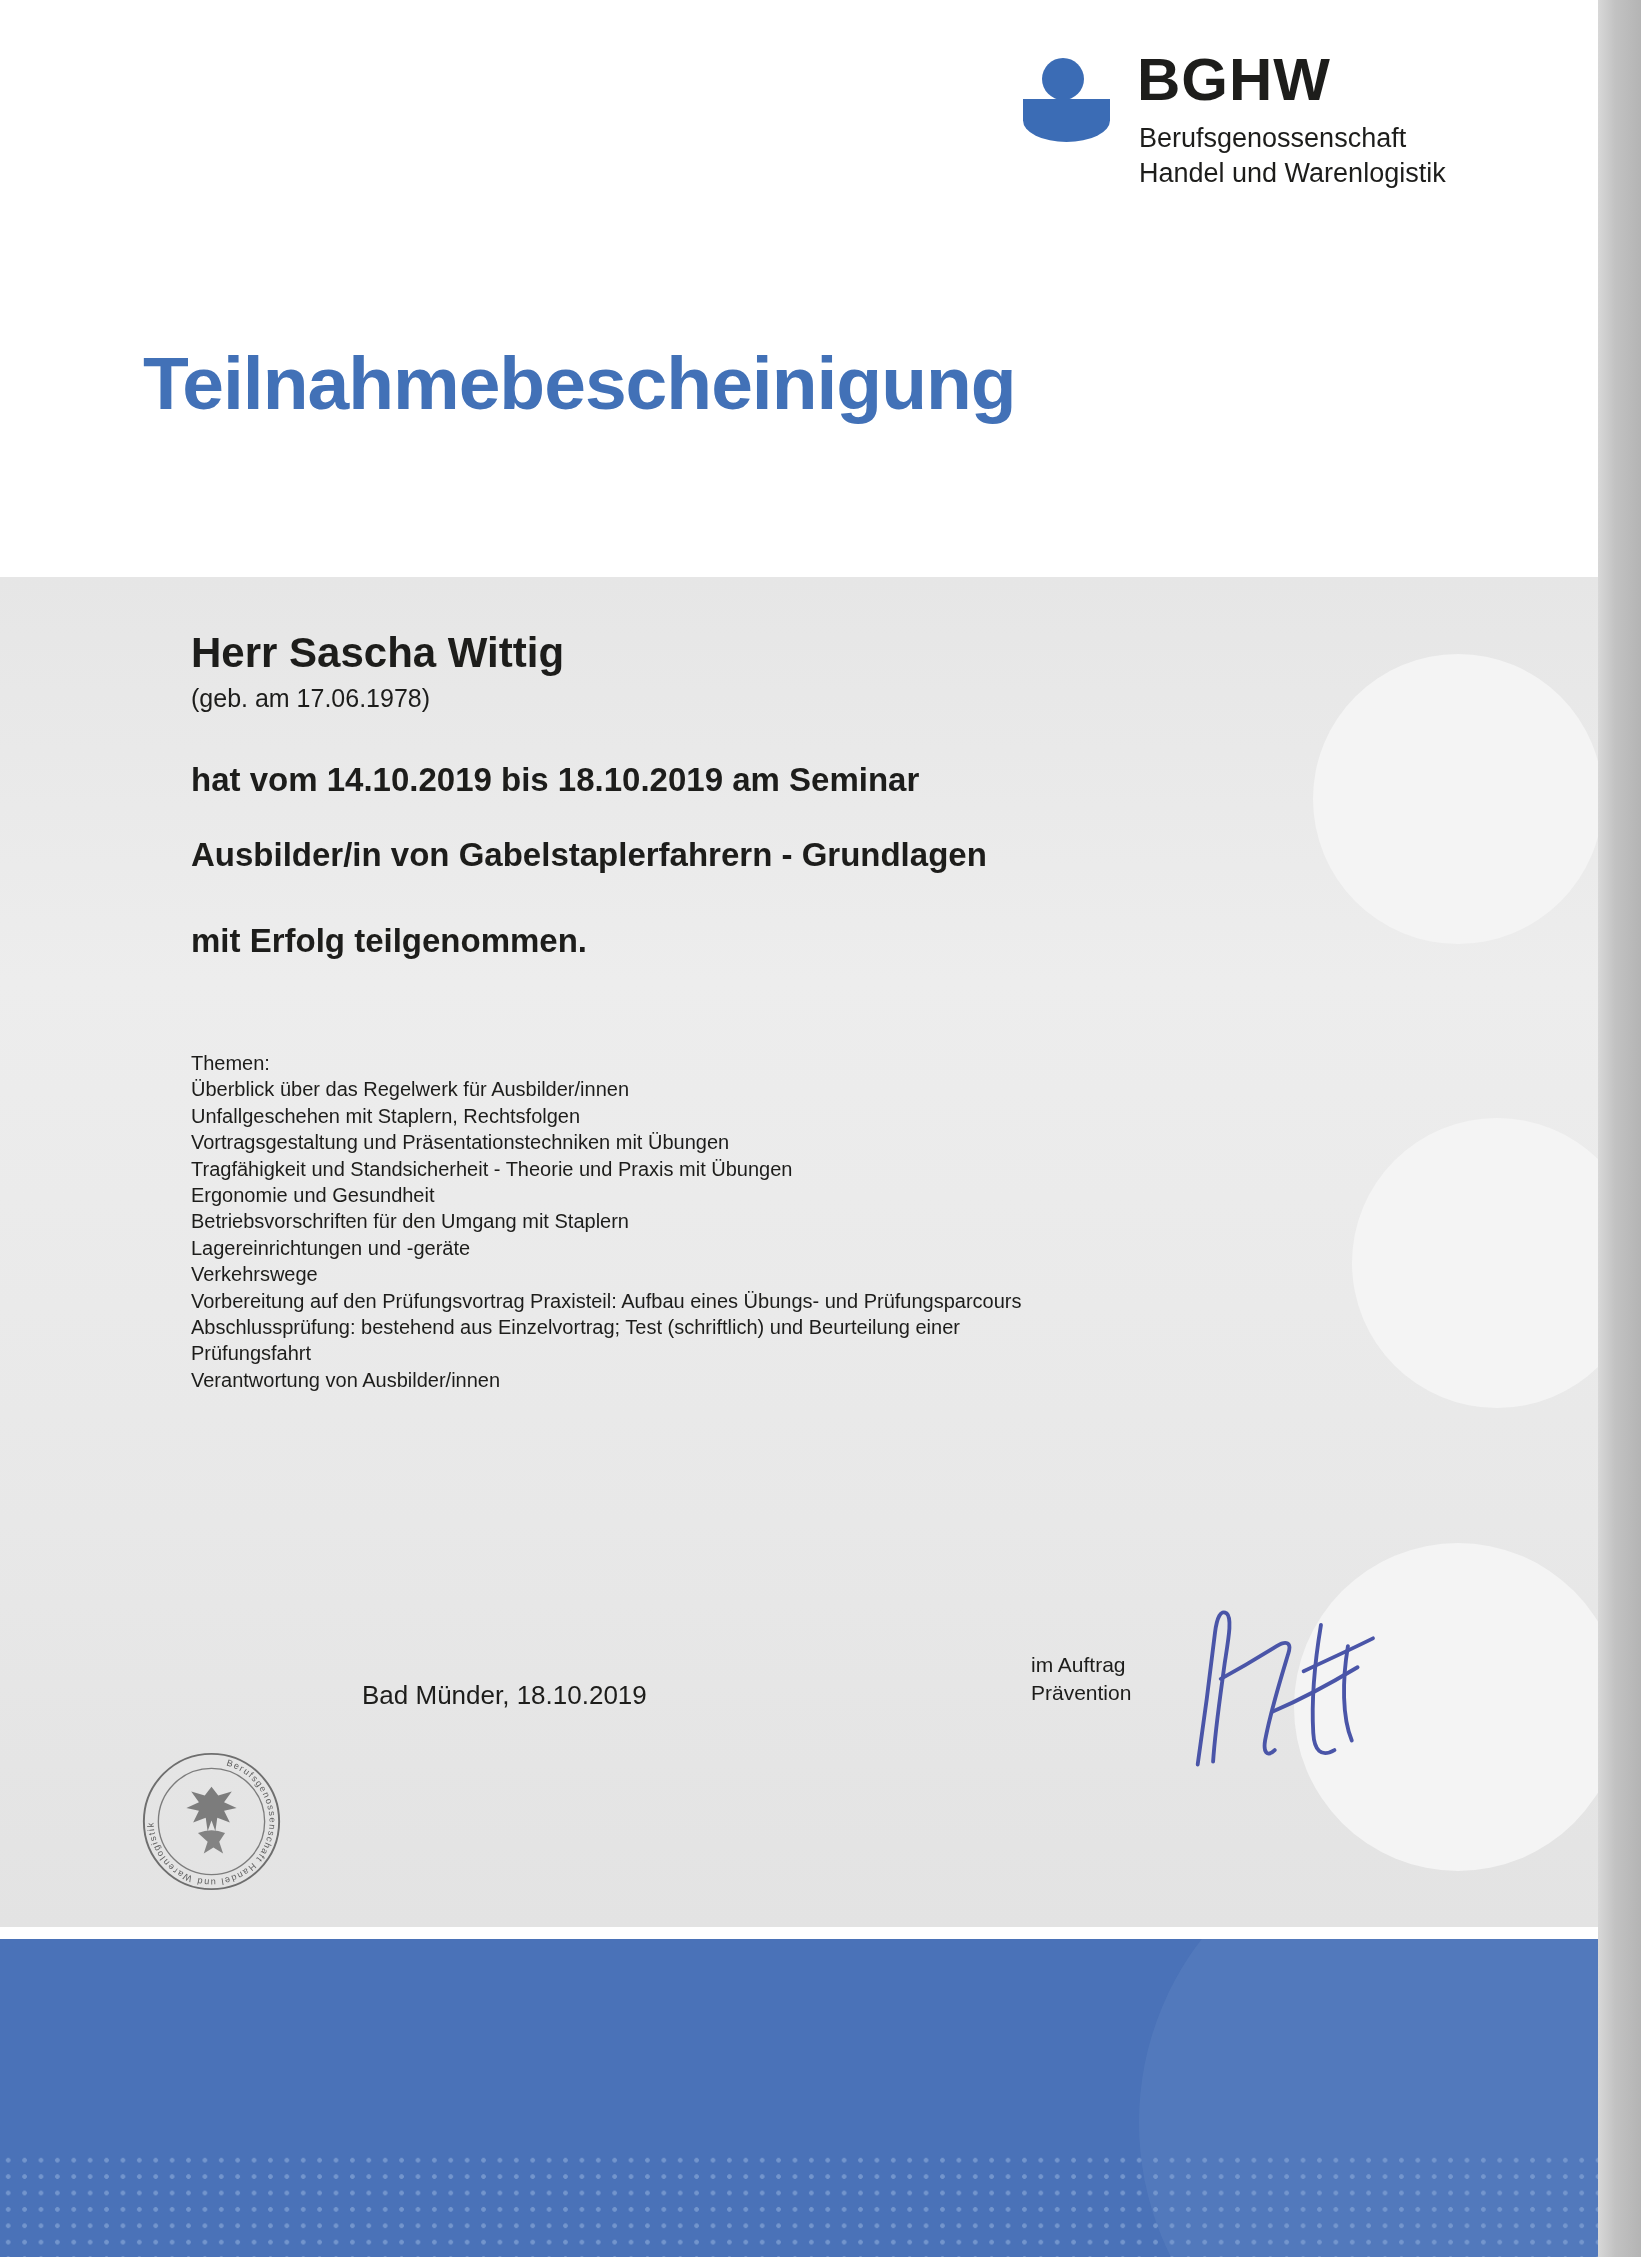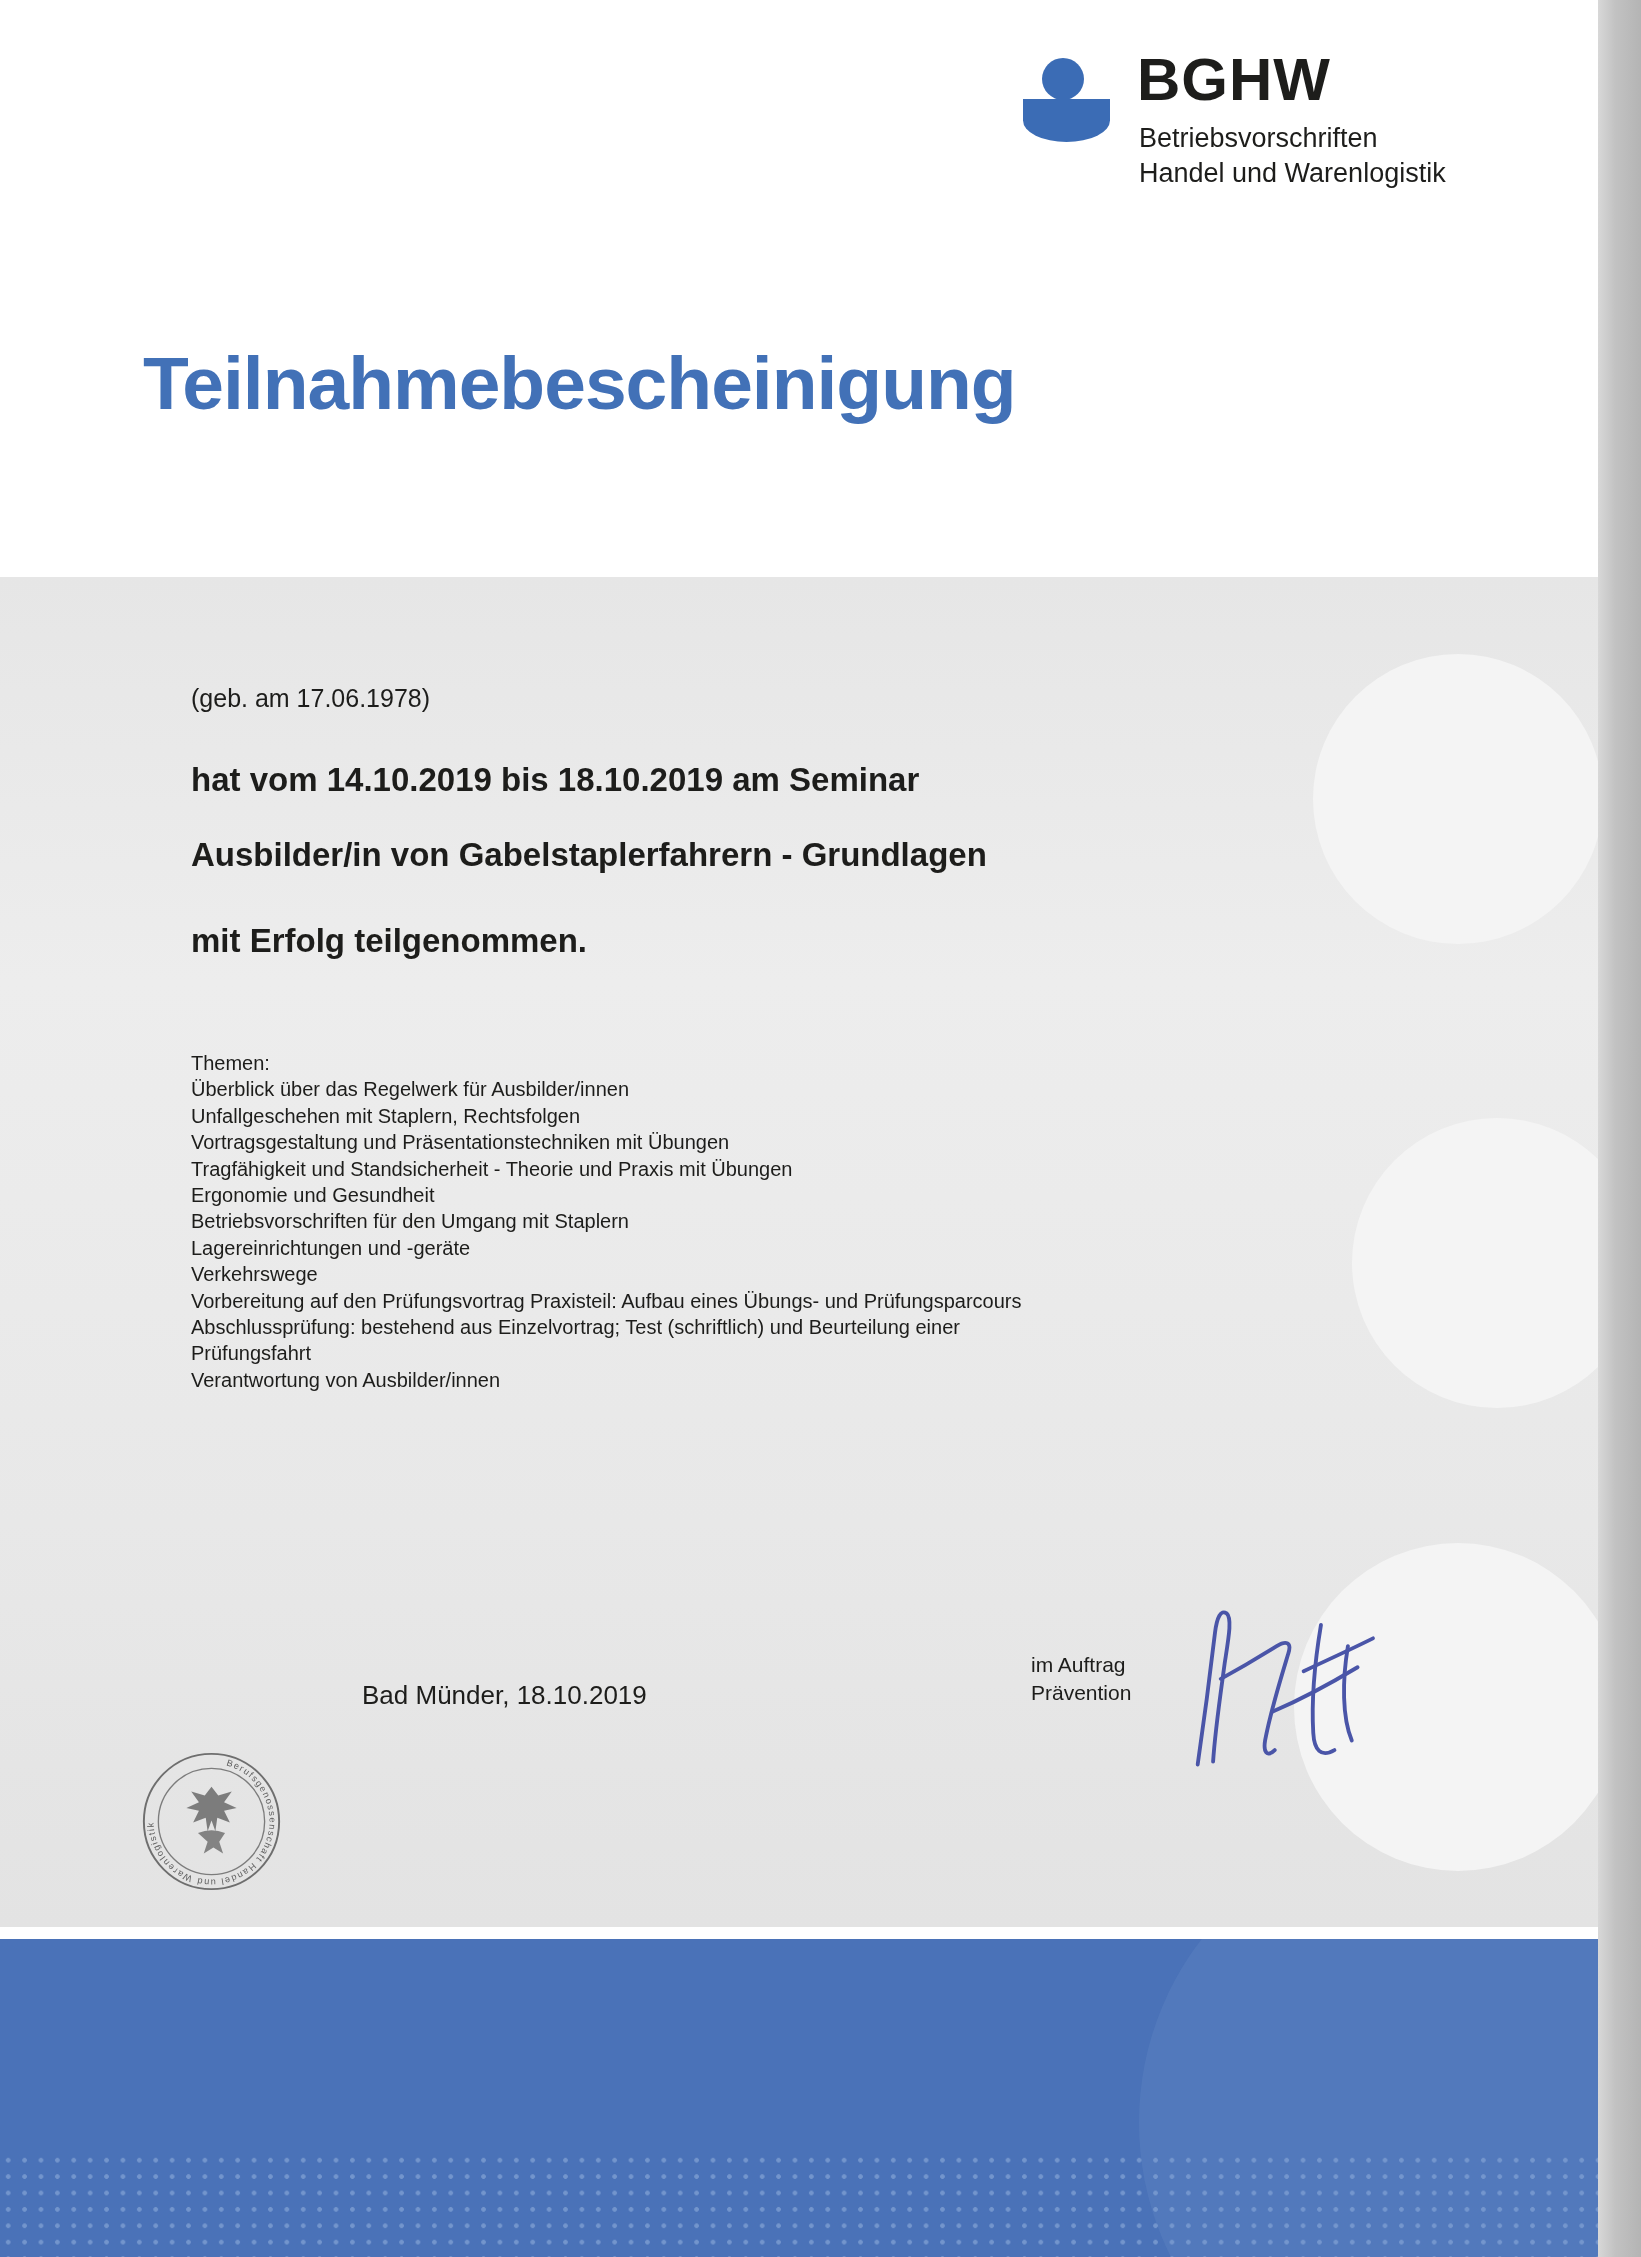--- a/index.html
+++ b/index.html
@@ -250,32 +250,33 @@
   <div class="sheet">
 
     <div class="header-band">
 
       <div class="logo">
         <div class="logo-mark">
           <div class="logo-dot"></div>
           <div class="logo-bowl"></div>
         </div>
         <div class="logo-title">BGHW</div>
-        <div class="logo-sub">Betriebsvorschriften
+        <div class="logo-sub">Berufsgenossenschaft
 Handel und Warenlogistik</div>
       </div>
 
       <div class="doc-title">Teilnahmebescheinigung</div>
     </div>
 
     <div class="body-band">
       <div class="circle c1"></div>
       <div class="circle c2"></div>
       <div class="circle c3"></div>
 
+      <div class="name">Herr Sascha Wittig</div>
       <div class="dob">(geb. am 17.06.1978)</div>
 
       <div class="line-bold l1">hat vom 14.10.2019 bis 18.10.2019 am Seminar</div>
       <div class="line-bold l2">Ausbilder/in von Gabelstaplerfahrern - Grundlagen</div>
       <div class="line-bold l3">mit Erfolg teilgenommen.</div>
 
       <div class="topics">Themen:
 Überblick über das Regelwerk für Ausbilder/innen
 Unfallgeschehen mit Staplern, Rechtsfolgen
 Vortragsgestaltung und Präsentationstechniken mit Übungen

